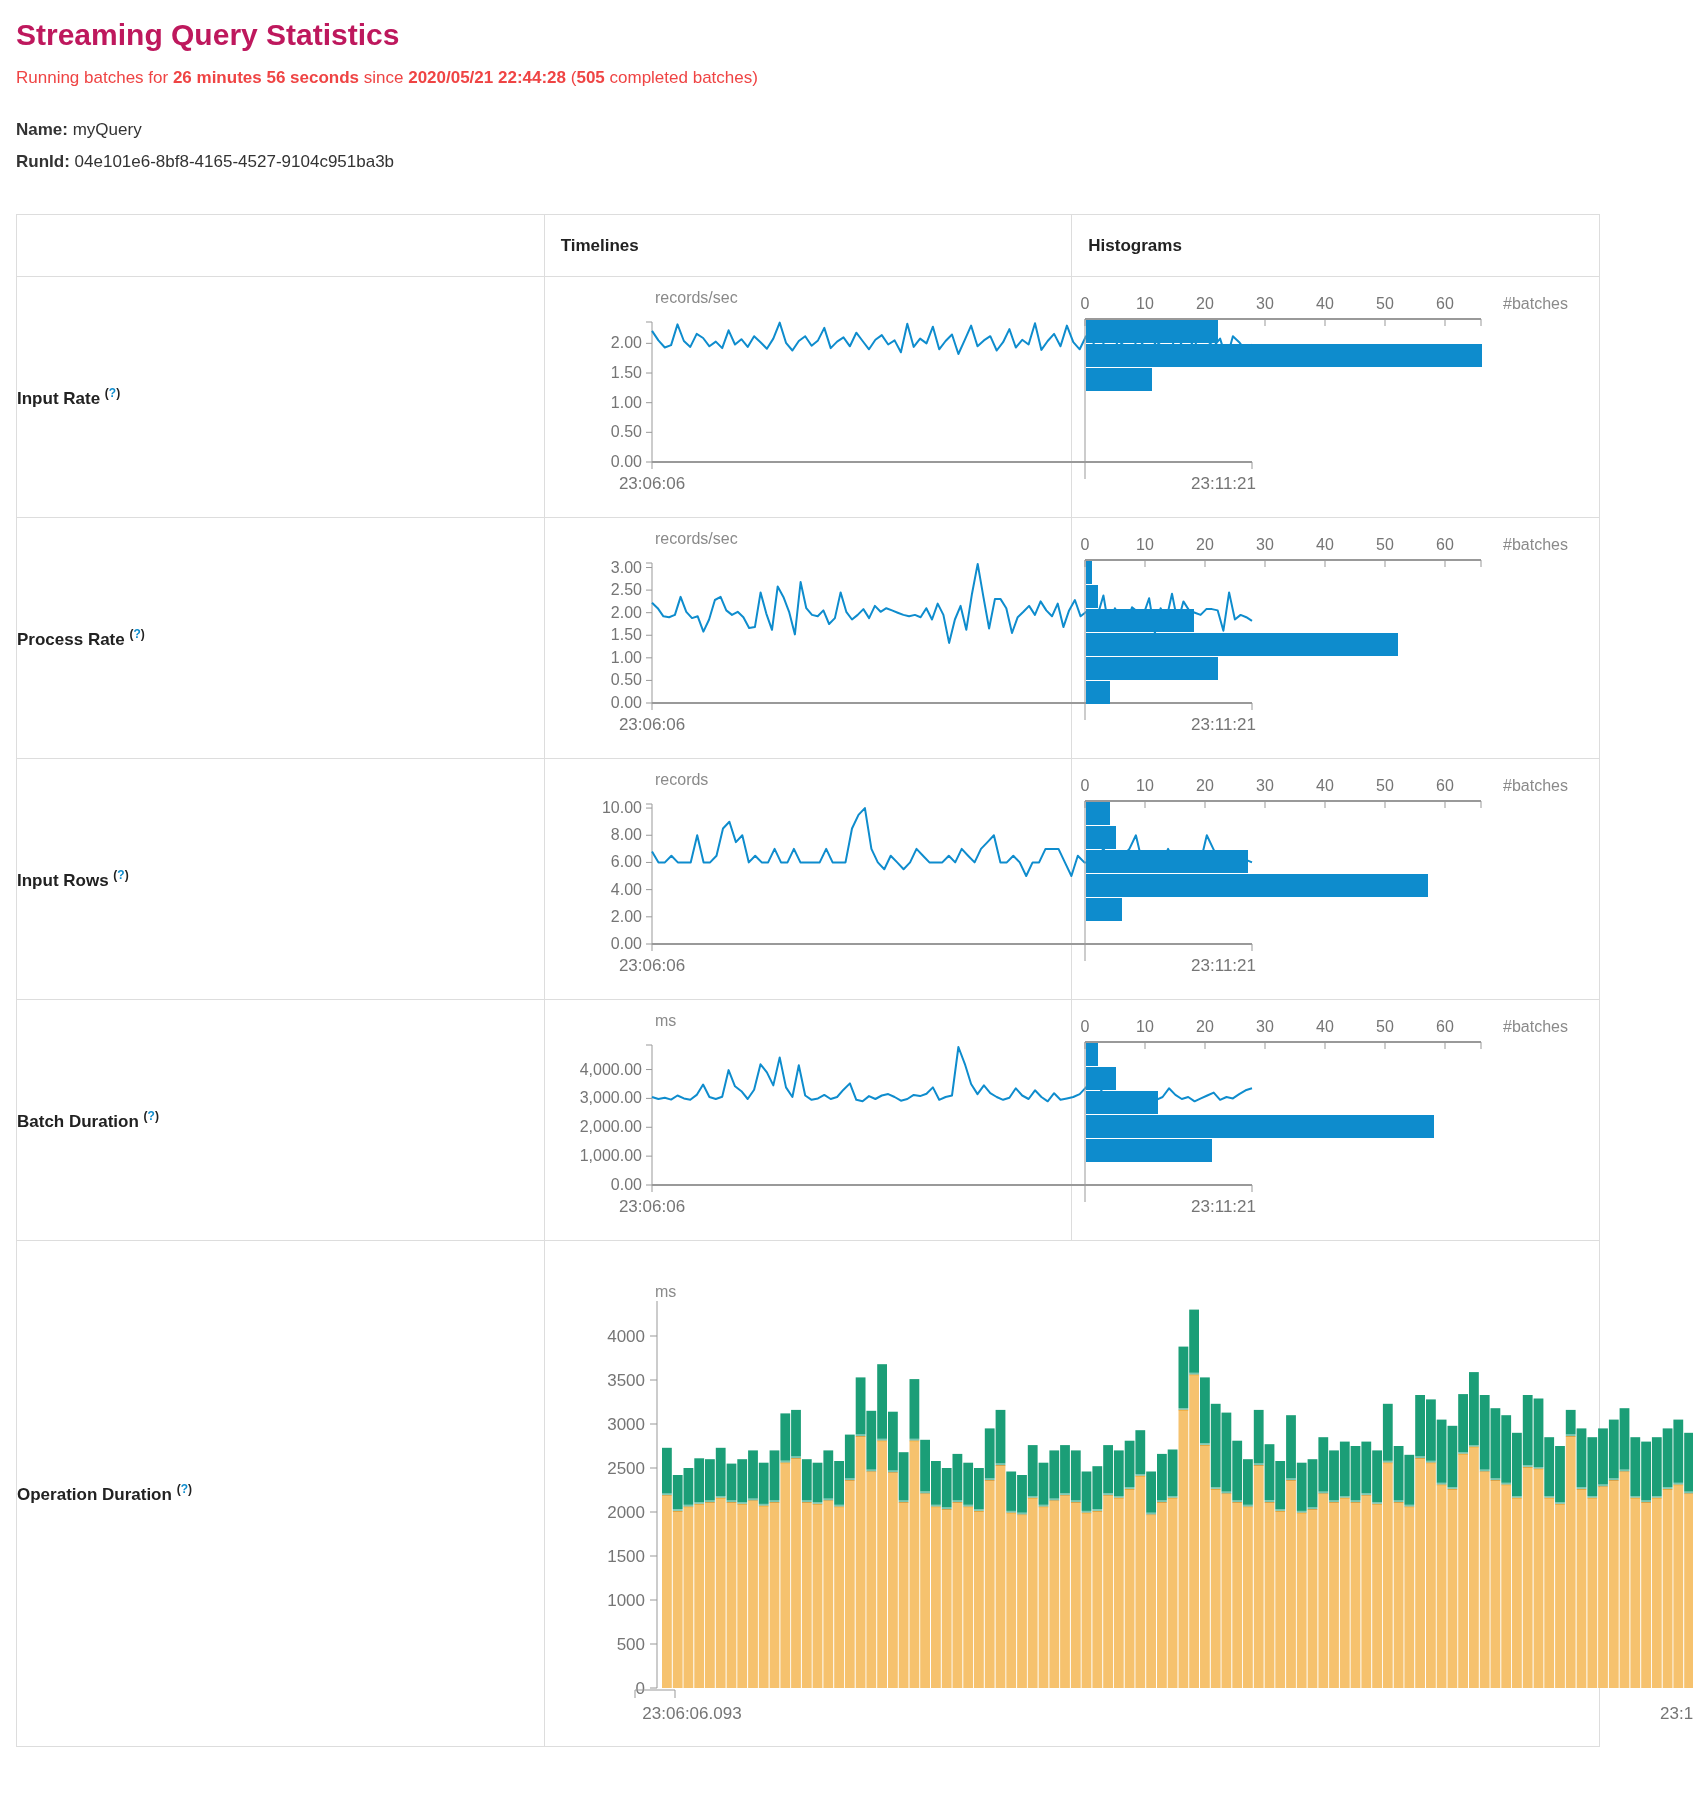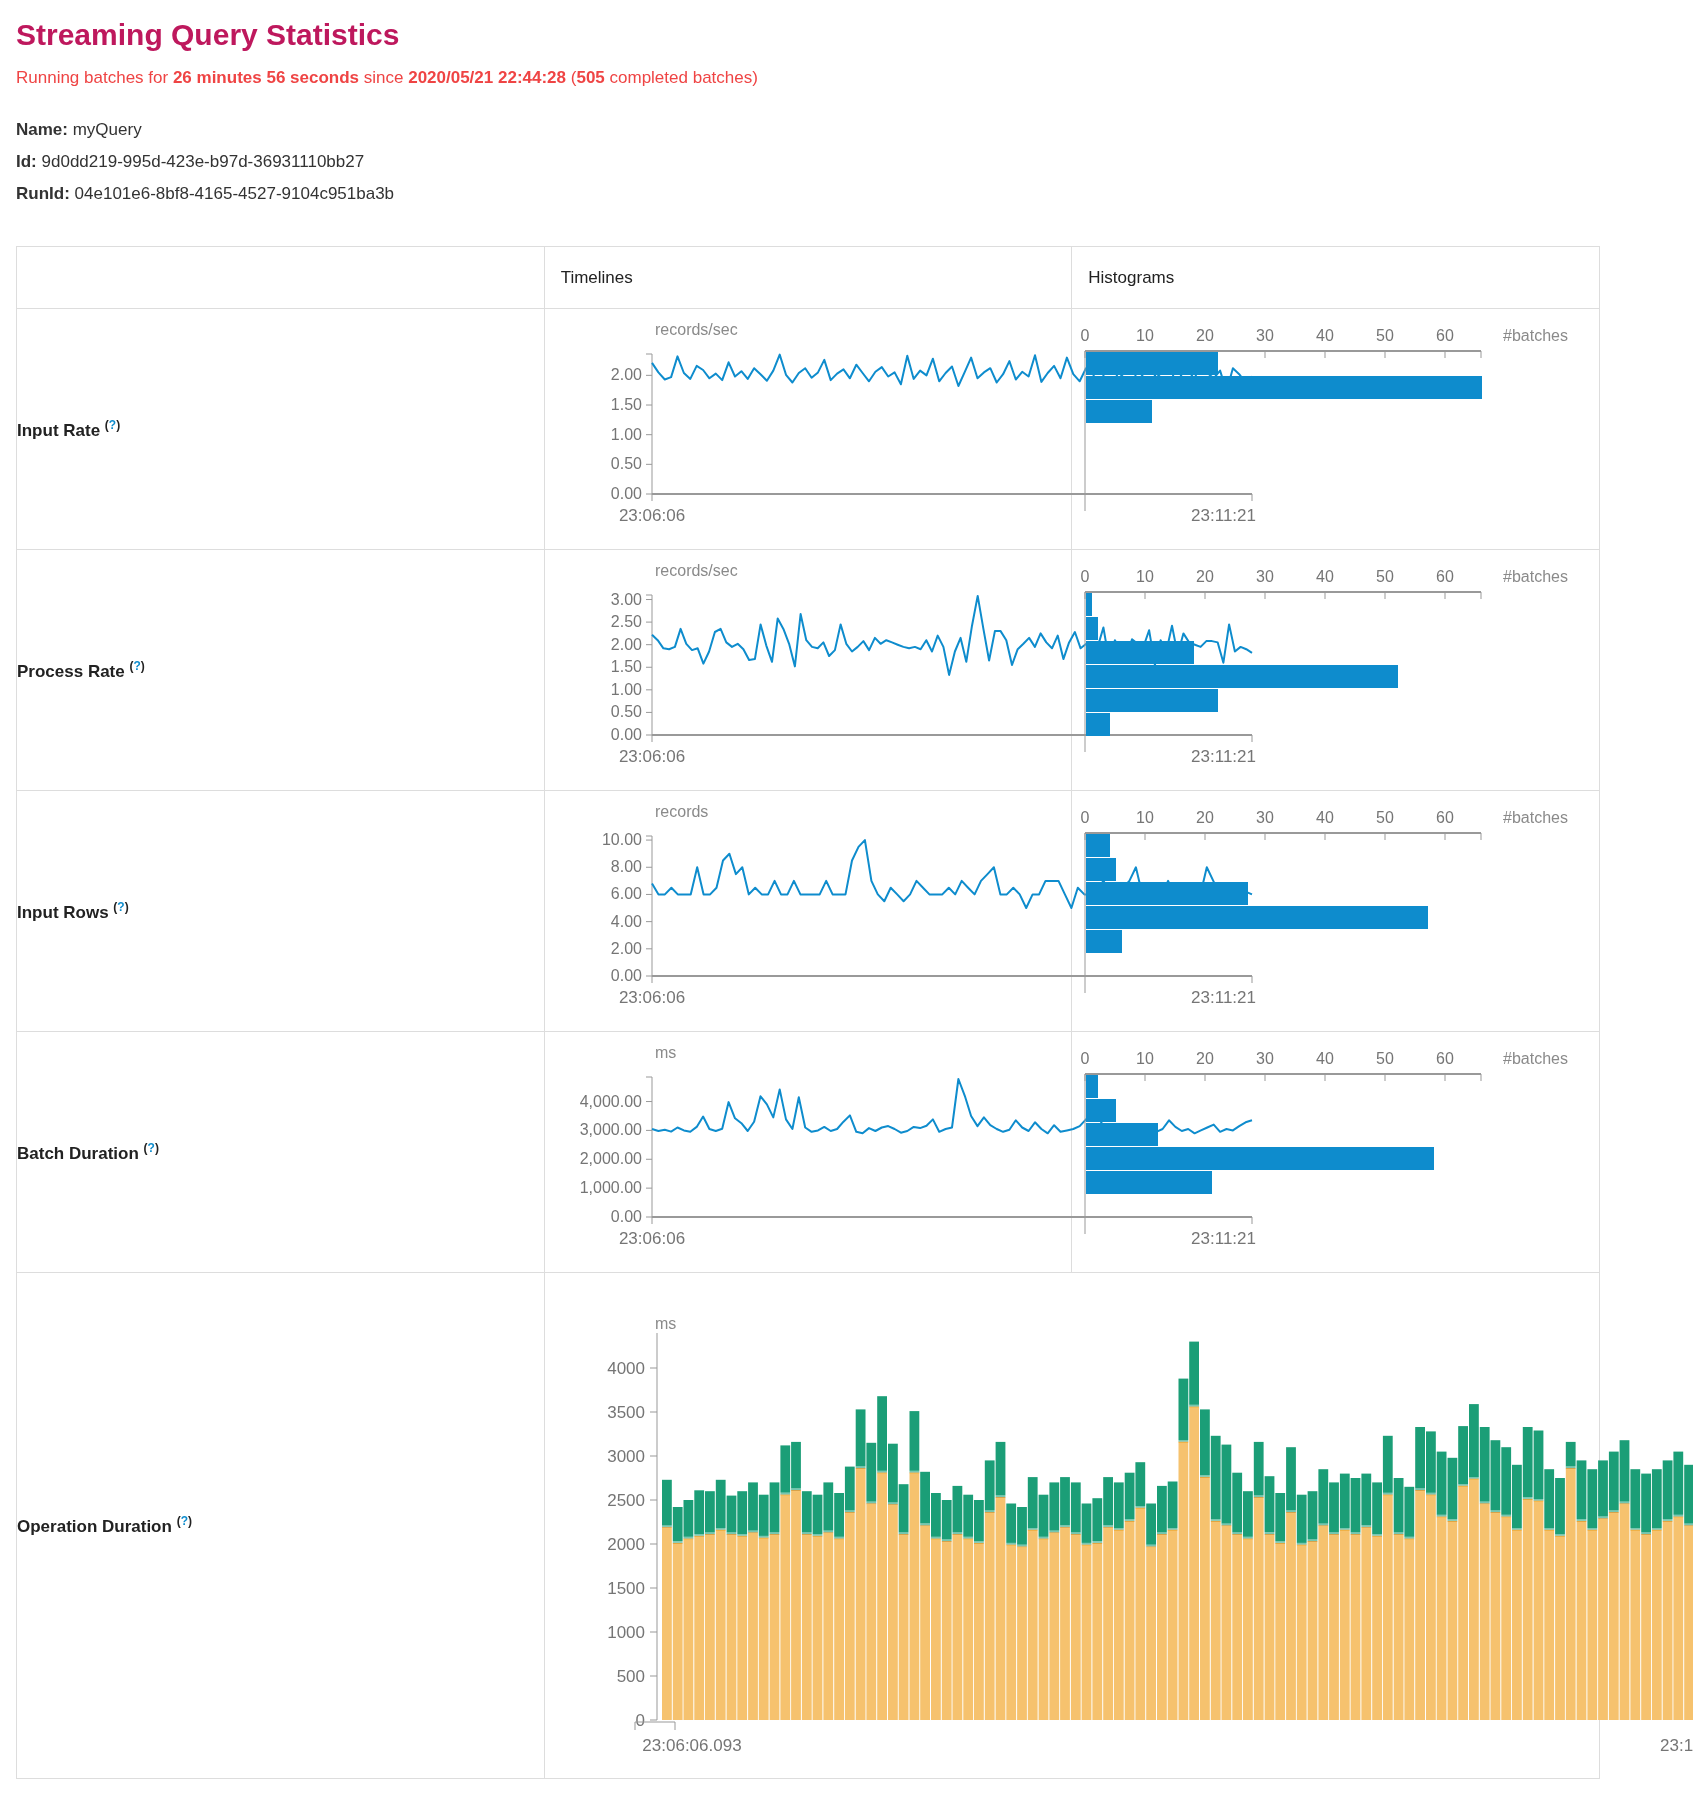--- a/index.html
+++ b/index.html
@@ -6,42 +6,41 @@
   body{width:1693px;height:1820px;overflow:hidden;
        font-family:"Liberation Sans","DejaVu Sans",sans-serif;color:#333;}
   .page{padding:0 0 0 16px;}
   h1[data-name="page-title"]{margin:18px 0 0 0;font-size:30px;font-weight:bold;color:#be185d;}
   .subtitle{margin:16px 0 0 0;font-size:17px;color:#ef4444;}
   .subtitle b{font-weight:bold;}
   .meta{margin-top:26px;font-size:17px;line-height:32px;}
   .meta b{font-weight:bold;}
   table.stats{border-collapse:collapse;margin-top:36px;width:1584px;table-layout:fixed;}
   table.stats th, table.stats td{border:1px solid #ddd;padding:0;vertical-align:middle;}
-  table.stats th{height:61px;text-align:left;font-size:17px;font-weight:normal;color:#222;padding-left:16px;}
+  table.stats th{height:61px;text-align:left;font-size:17px;font-weight:bold;color:#222;padding-left:16px;}
   td.label-cell{width:286px;padding-left:10px;font-size:17px;font-weight:bold;color:#222;}
   td.label-cell sup{font-size:12px;font-weight:bold;}
   td.label-cell sup .q{color:#0e8ccd;}
   td.tl-cell{width:752px;}
   td.hist-cell{width:544px;}
   tr.chart-row{height:240px;}
   tr.op-row{height:505px;}
   svg{display:block;}
 </style>
 </head>
 <body>
 
 <div class="page" data-name="streaming-query-statistics-page">
 
   <h1 data-name="page-title">Streaming Query Statistics</h1>
 
   <p class="subtitle" data-name="running-batches-summary"><span data-name="summary-prefix">Running batches for </span><b data-name="running-duration">26 minutes 56 seconds</b><span data-name="summary-mid"> since </span><b data-name="start-timestamp">2020/05/21 22:44:28</b><span data-name="summary-open-paren"> (</span><b data-name="completed-batches-count">505</b><span data-name="summary-suffix"> completed batches)</span></p>
 
   <div class="meta" data-name="query-meta">
     <div data-name="query-name-line"><b data-name="query-name-label">Name:</b> <span data-name="query-name-value">myQuery</span></div>
-    <div data-name="query-id-line"><b data-name="query-id-label">Id:</b> <span data-name="query-id-value">9d0dd219-995d-423e-b97d-36931110bb27</span></div>
     <div data-name="query-runid-line"><b data-name="query-runid-label">RunId:</b> <span data-name="query-runid-value">04e101e6-8bf8-4165-4527-9104c951ba3b</span></div>
   </div>
 
   <table class="stats" data-name="statistics-table">
     <tbody>
         <tr data-name="table-header-row">
       <th data-name="header-empty-cell"></th>
       <th data-name="header-timelines">Timelines</th>
       <th data-name="header-histograms">Histograms</th>
     </tr>

